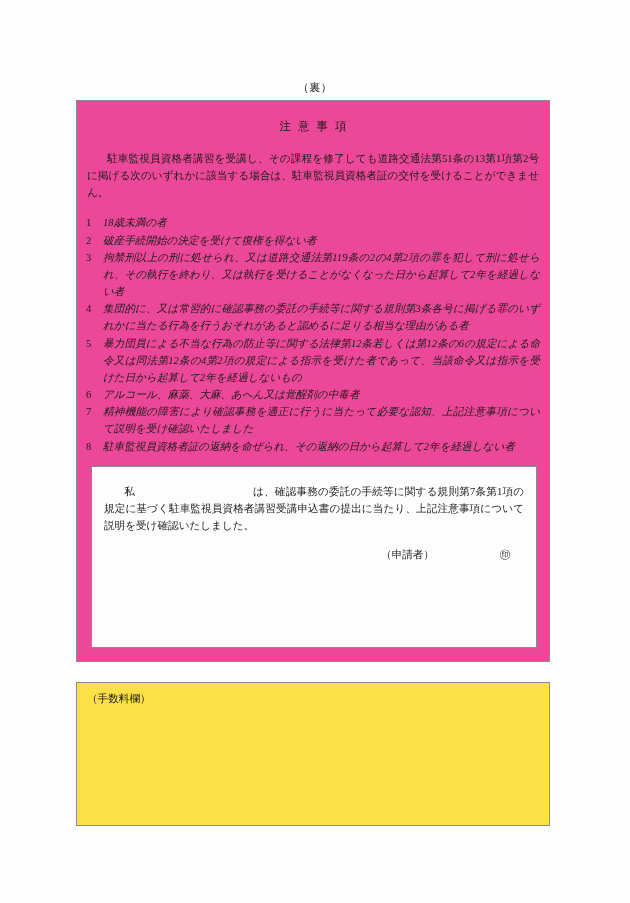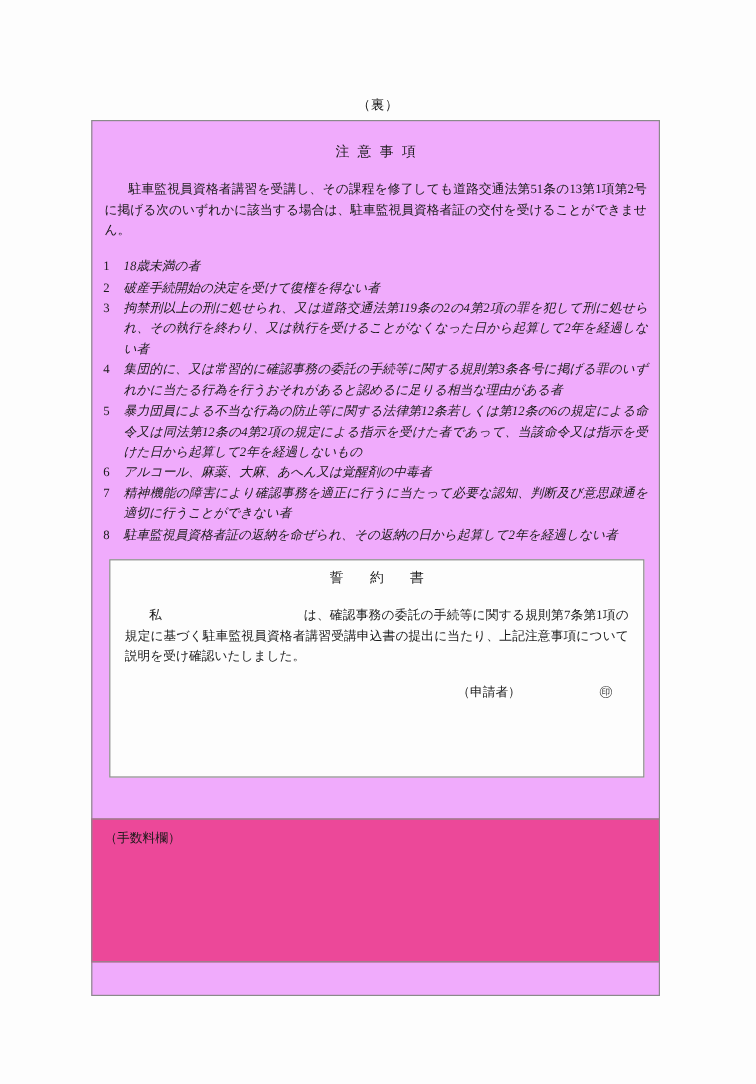--- a/index.html
+++ b/index.html
@@ -33,24 +33,24 @@
     font-size: 11px;
     letter-spacing: 0.5px;
   }
 
   
   .notice-box {
     position: absolute;
     left: 76px;
     top: 100px;
     width: 474px;
-    height: 730px;
+    height: 562px;
     border: 1px solid #8a8a8a;
     box-sizing: border-box;
-    background: #f0abfc;
+    background: #ec4899;
   }
 
   .notice-title {
     margin-top: 18px;
     text-align: center;
     font-size: 11.5px;
     letter-spacing: 7px;
     text-indent: 7px;
   }
 
@@ -148,24 +148,24 @@
     width: 14px;
     text-align: center;
   }
 
   
   .fee-box {
     position: absolute;
     left: 76px;
     top: 682px;
     width: 474px;
-    height: 120px;
+    height: 144px;
     border: 1px solid #8a8a8a;
     box-sizing: border-box;
-    background: #ec4899;
+    background: #fde047;
   }
   .fee-label {
     margin: 9px 0 0 10px;
     font-size: 10.6px;
   }
 </style>
 </head>
 <body>
 
 <div class="page">
@@ -205,33 +205,32 @@
         <span class="item-text">暴力団員による不当な行為の防止等に関する法律第12条若しくは第12条の6の規定による命令又は同法第12条の4第2項の規定による指示を受けた者であって、当該命令又は指示を受けた日から起算して2年を経過しないもの</span>
       </div>
 
       <div class="item">
         <span class="item-num">6</span>
         <span class="item-text">アルコール、麻薬、大麻、あへん又は覚醒剤の中毒者</span>
       </div>
 
       <div class="item">
         <span class="item-num">7</span>
-        <span class="item-text">精神機能の障害により確認事務を適正に行うに当たって必要な認知、判断及び意思疎通を適切に行うことができない者</span>
+        <span class="item-text">精神機能の障害により確認事務を適正に行うに当たって必要な認知、上記注意事項について説明を受け確認いたしました</span>
       </div>
 
       <div class="item">
         <span class="item-num">8</span>
         <span class="item-text">駐車監視員資格者証の返納を命ぜられ、その返納の日から起算して2年を経過しない者</span>
       </div>
 
     </div>
 
     <div class="pledge-box">
 
-      <div class="pledge-title">誓約書</div>
 
       <div class="pledge-body">
         <span class="first-line-indent">私</span><span class="blank-name"></span><span>は、確認事務の委託の手続等に関する規則第7条第1項の規定に基づく駐車監視員資格者講習受講申込書の提出に当たり、上記注意事項について説明を受け確認いたしました。</span>
       </div>
 
 
 
       <div class="applicant-line">
         <span class="applicant-label">（申請者）</span>
         <span class="seal-mark">㊞</span>

